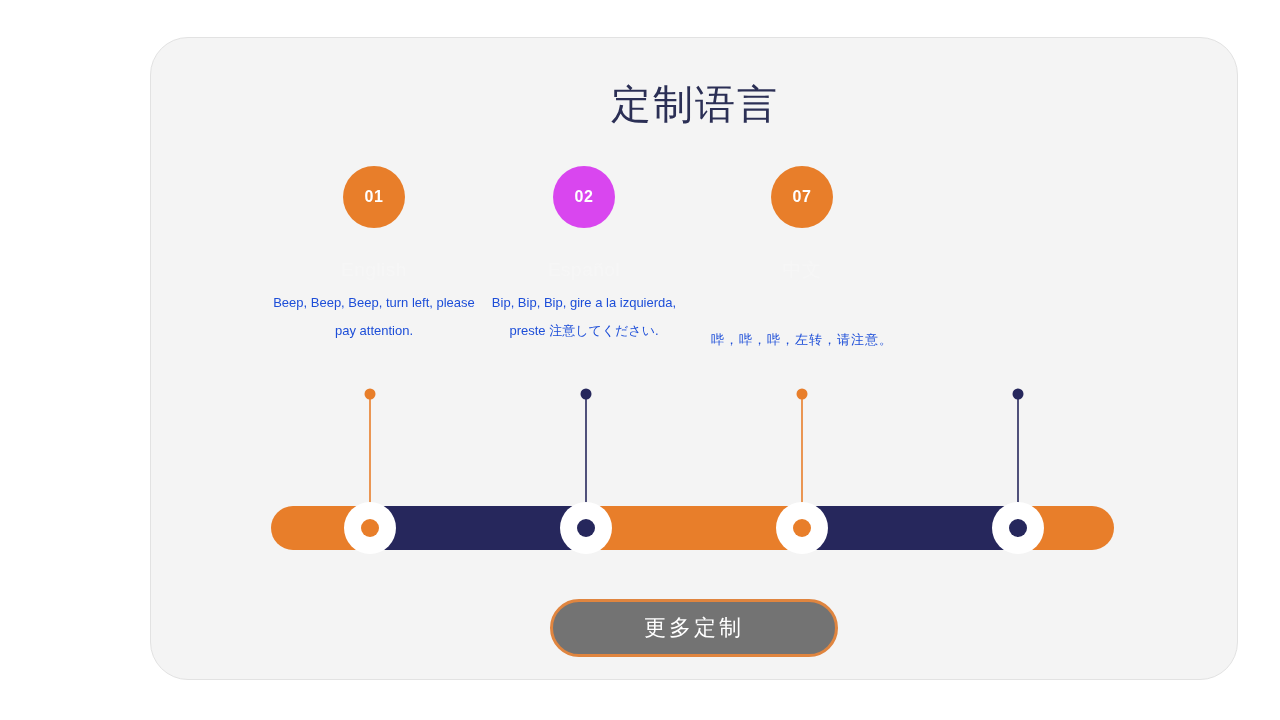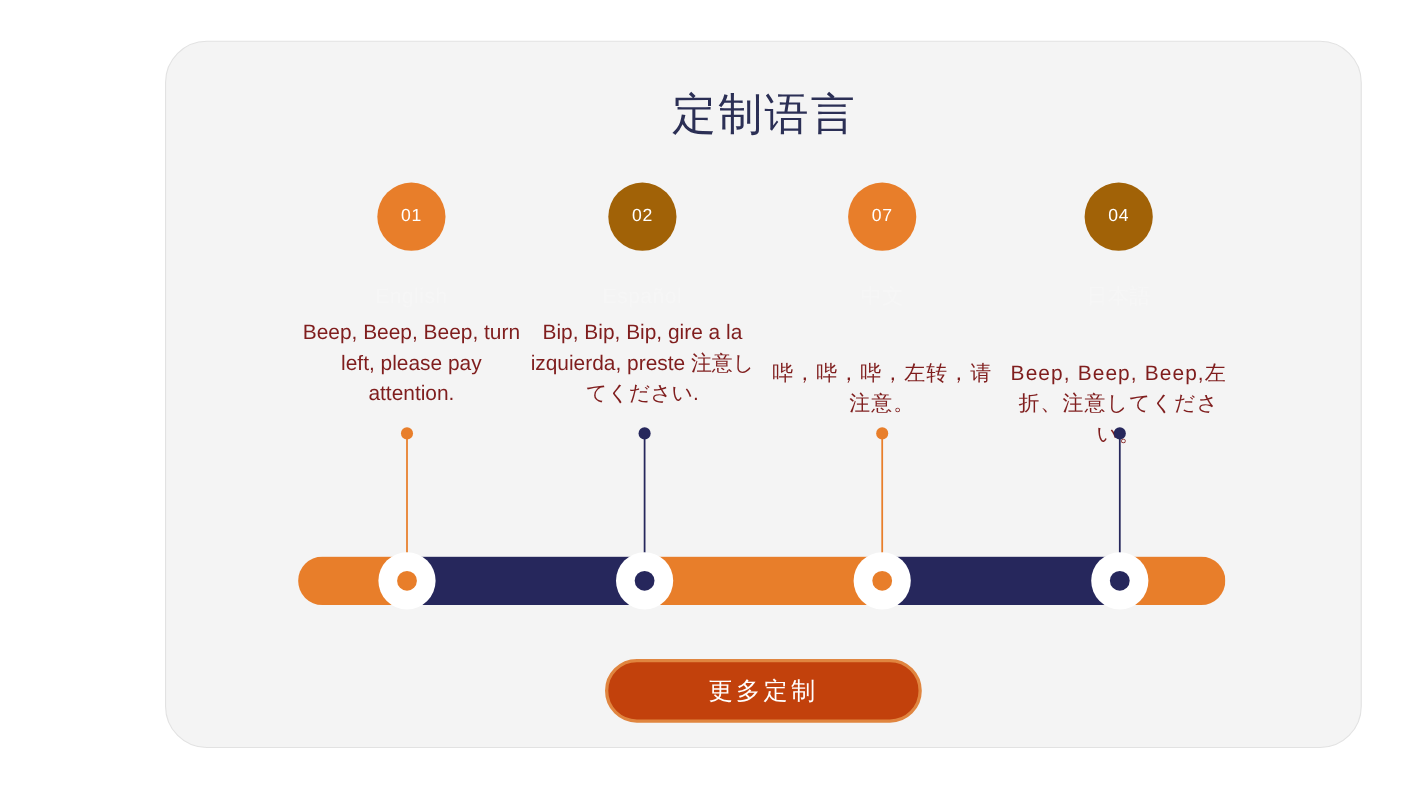--- a/index.html
+++ b/index.html
@@ -70,40 +70,40 @@
   .badge {
     width: 62px;
     height: 62px;
     border-radius: 50%;
     margin: 0 auto;
     display: flex;
     align-items: center;
     justify-content: center;
     color: #ffffff;
     font-size: 16px;
-    font-weight: 400;
+    font-weight: 700;
     letter-spacing: 0.5px;
   }
   .badge.orange { background: #e87e2a; }
-  .badge.navy   { background: #a16207; }
+  .badge.navy   { background: #d946ef; }
 
   .lang-name {
     margin-top: 31px;
     font-size: 19px;
     line-height: 22px;
     color: #f6f6f6;
     font-weight: 500;
     letter-spacing: 0.5px;
   }
 
   .lang-desc {
     margin-top: 8px;
-    font-size: 19px;
+    font-size: 13px;
     line-height: 28px;
-    color: #7f1d1d;
+    color: #1d4ed8;
     padding: 0 6px;
   }
   .lang-desc.cjk { letter-spacing: 1px; margin-top: 45px; }
 
   
   .timeline {
     position: absolute;
     left: 0;
     top: 0;
     width: 1088px;
@@ -113,21 +113,21 @@
   .timeline svg { display: block; }
 
   
   .cta-button {
     position: absolute;
     left: 399px;
     top: 561px;
     width: 288px;
     height: 58px;
     border-radius: 29px;
-    background: #c2410c;
+    background: #737373;
     border: 3px solid #e0853f;
     color: #ffffff;
     font-size: 22px;
     letter-spacing: 3px;
     display: flex;
     align-items: center;
     justify-content: center;
     box-sizing: border-box;
     cursor: pointer;
     font-family: "Liberation Sans", "DejaVu Sans", sans-serif;
@@ -156,25 +156,20 @@
         <div class="lang-name">Español</div>
         <div class="lang-desc">Bip, Bip, Bip, gire a la izquierda, preste 注意してください.</div>
       </div>
 
       <div class="col col-2">
         <div class="badge orange">07</div>
         <div class="lang-name">中文</div>
         <div class="lang-desc cjk">哔，哔，哔，左转，请注意。</div>
       </div>
 
-      <div class="col col-3">
-        <div class="badge navy">04</div>
-        <div class="lang-name">日本語</div>
-        <div class="lang-desc cjk">Beep, Beep, Beep,左折、注意してください。</div>
-      </div>
 
     </div>
 
     <div class="timeline">
       <svg width="1088" height="643" viewBox="0 0 1088 643" xmlns="http://www.w3.org/2000/svg">
 
         <defs>
           <clipPath id="barclip">
             <rect x="120" y="468" width="843" height="44" rx="22" ry="22"></rect>
           </clipPath>

